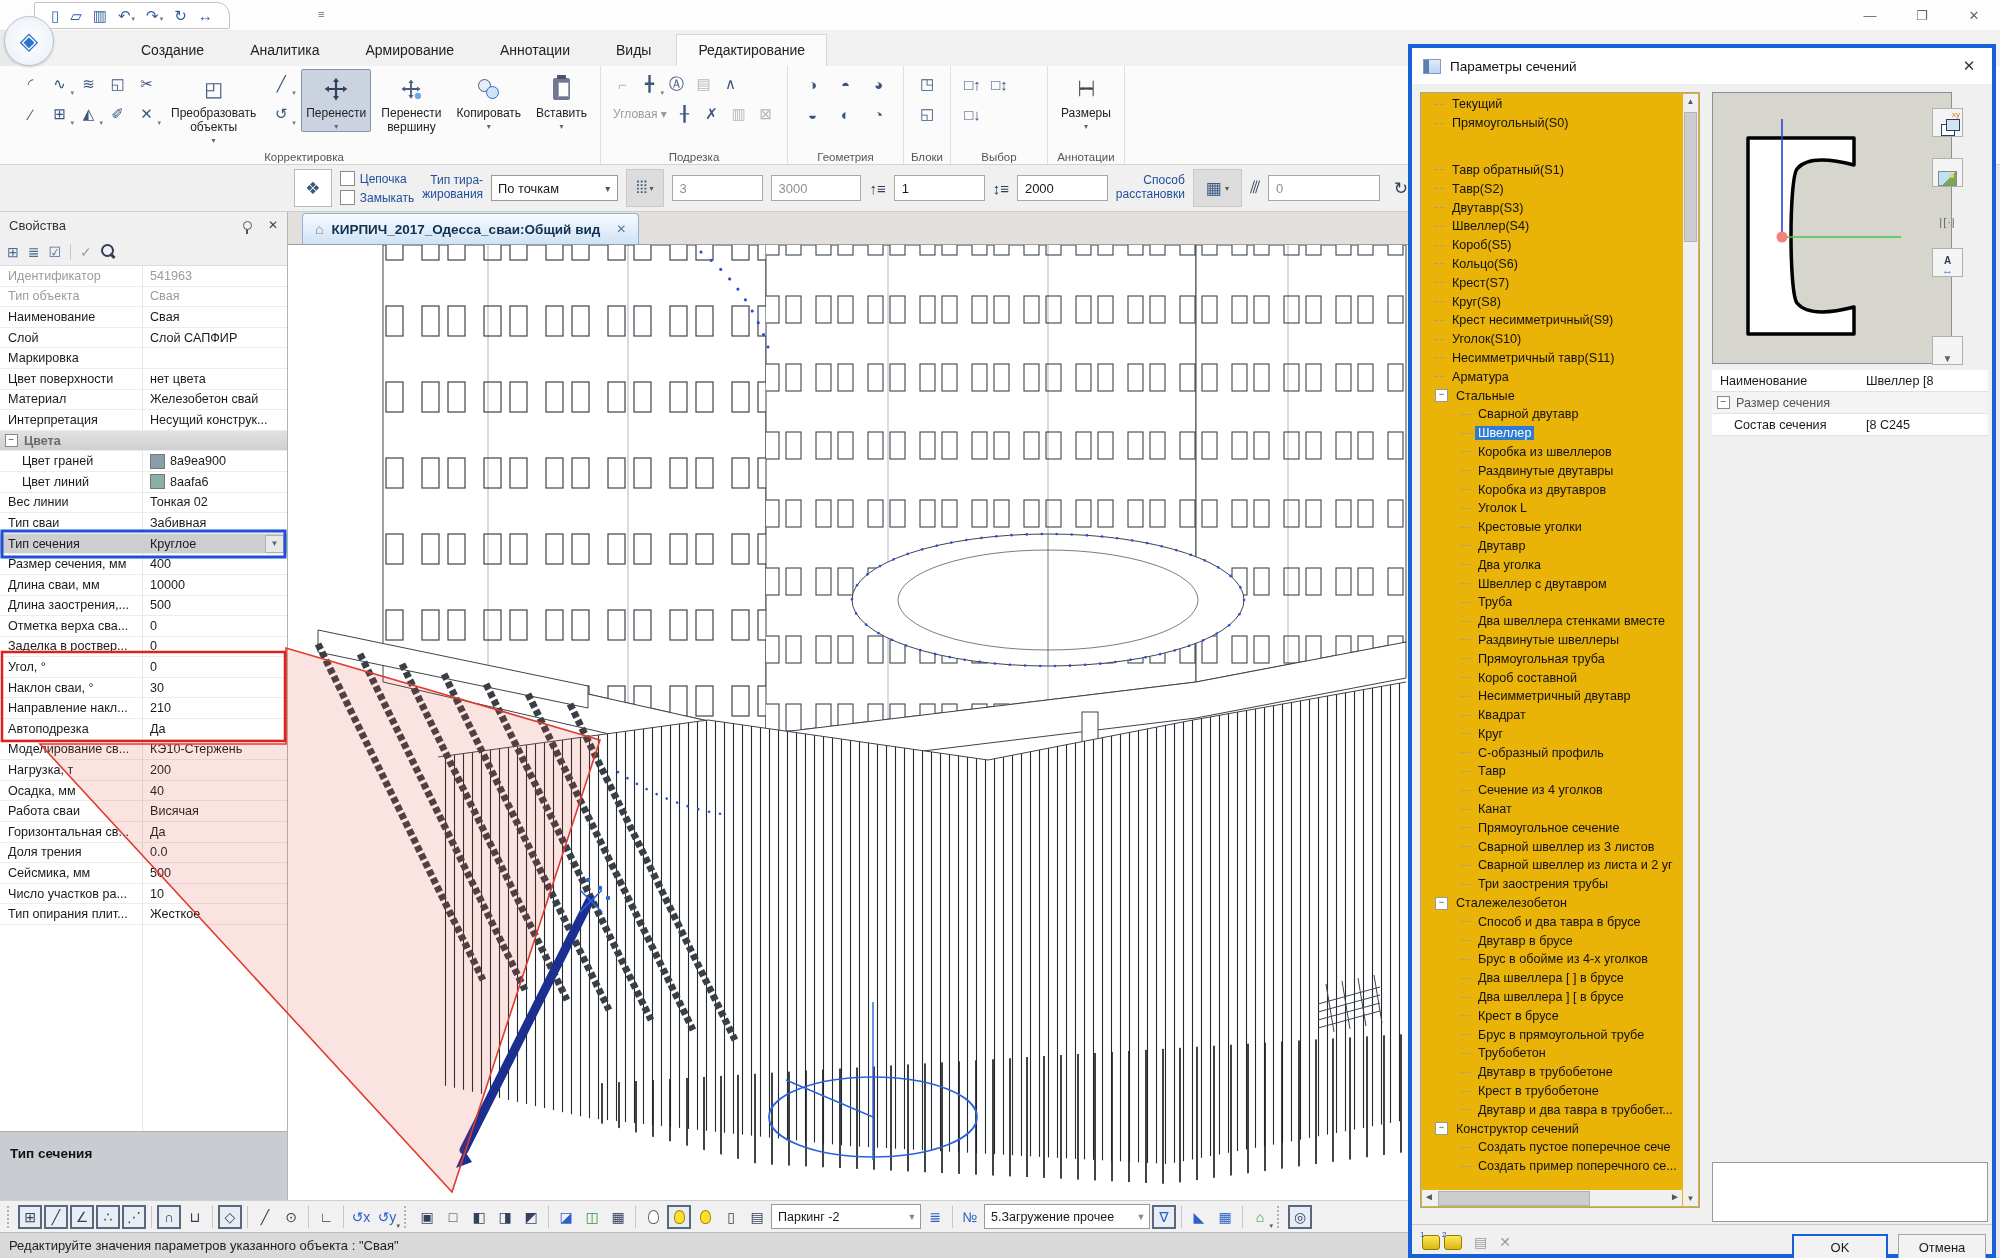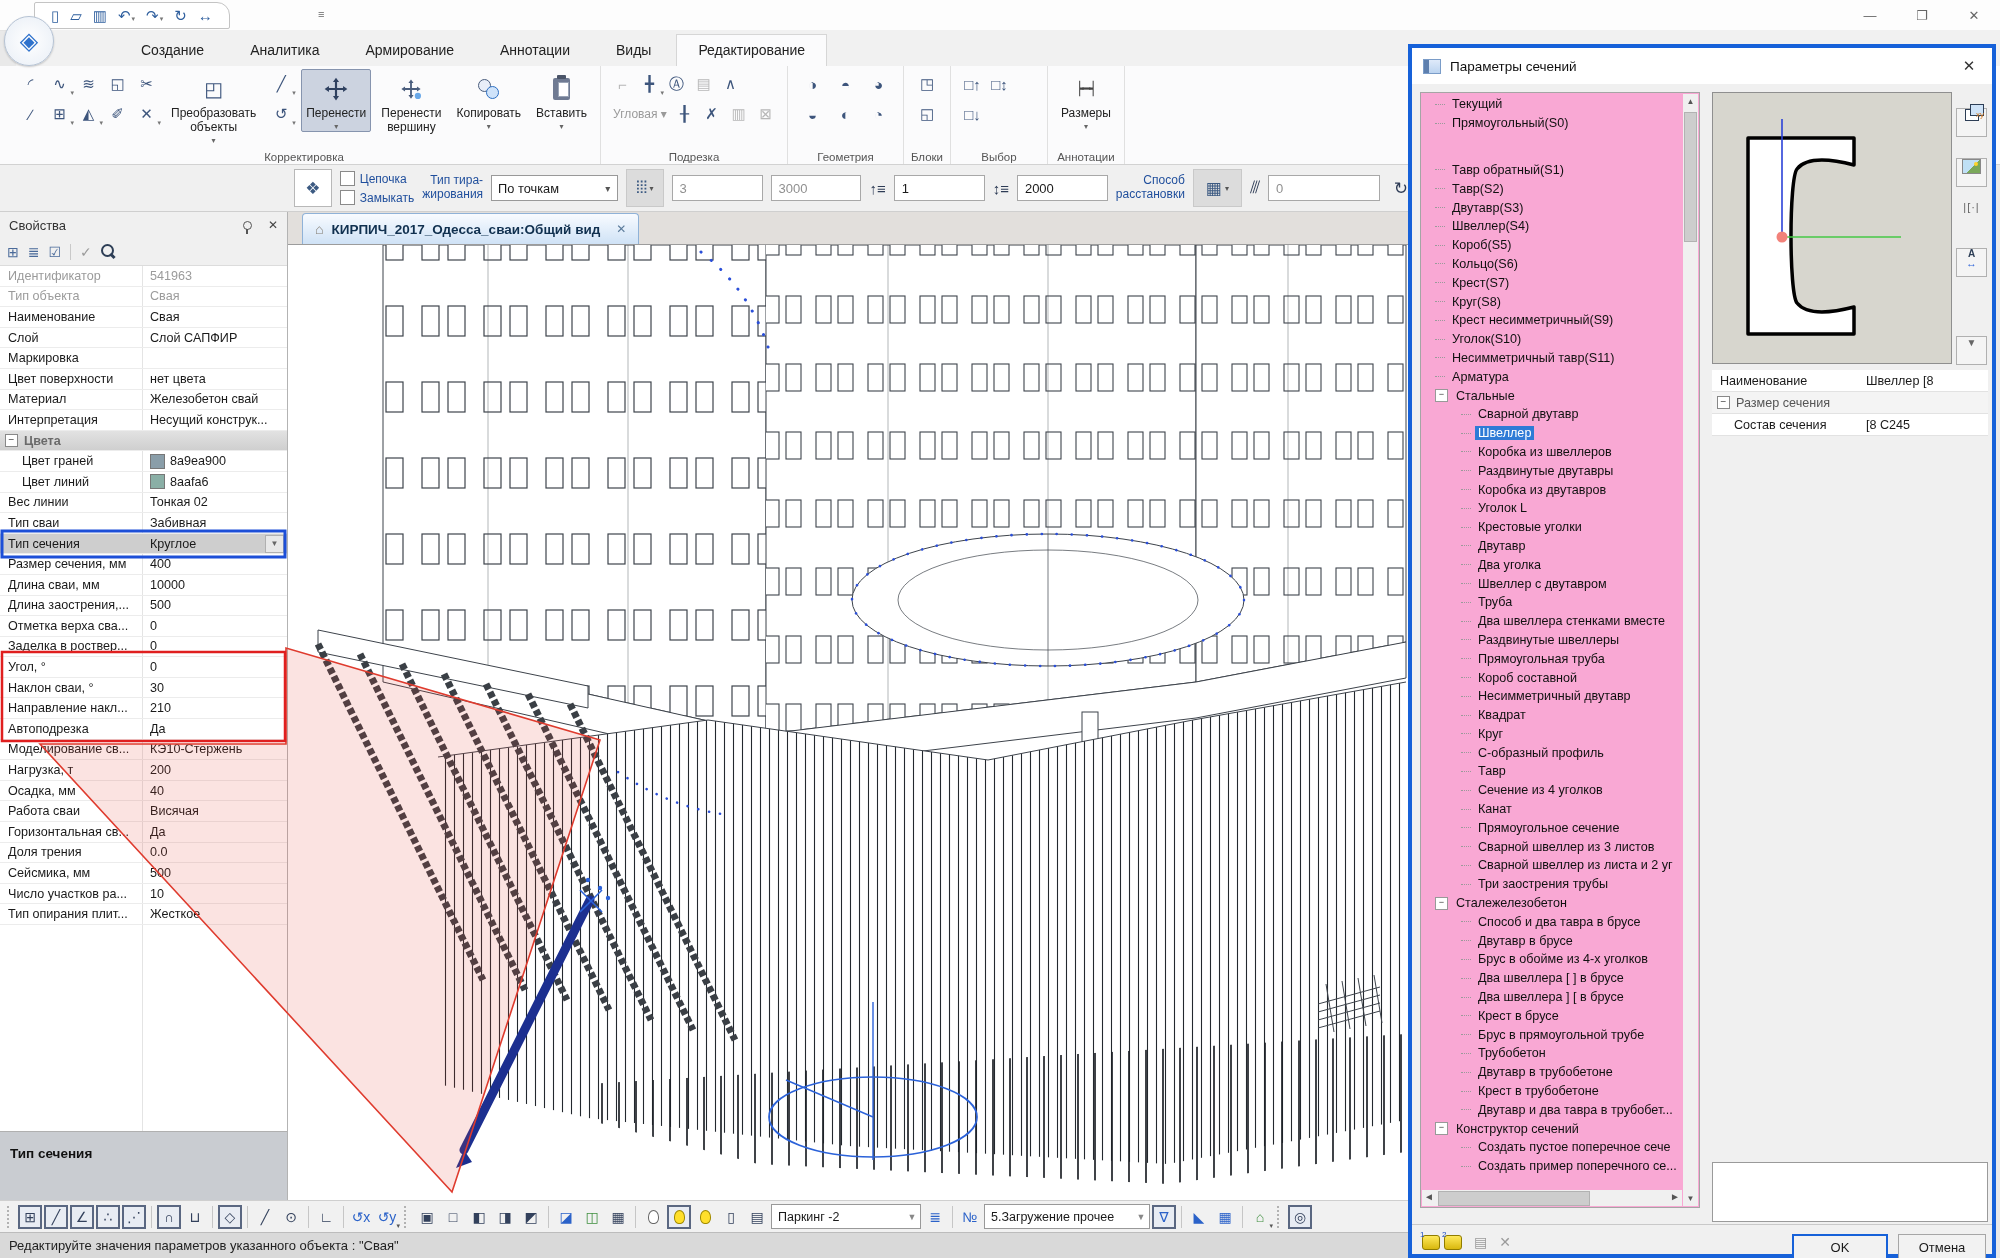--- a/index.html
+++ b/index.html
@@ -110,38 +110,38 @@
              display:flex;align-items:center;padding-left:9px;font-size:13px;color:#222;z-index:20;box-sizing:border-box}
   
   #overlay{position:absolute;left:0;top:0;z-index:45;pointer-events:none}
   
   #dialog{position:absolute;left:1408px;top:44px;width:588px;height:1214px;background:#f0f0f0;border:4px solid #1661d9;z-index:60;box-sizing:border-box}
   .dtitle{height:36px;background:#fff;display:flex;align-items:center;padding:0 11px;gap:9px}
   .dticon{width:16px;height:13px;border:1px solid #7a9cc8;background:linear-gradient(#dfeafa,#bcd4f0);position:relative;flex:none}
   .dticon::before{content:"";position:absolute;left:0;top:0;bottom:0;width:5px;background:#5d7fae}
   .dtitle span.t{font-size:13.5px;color:#111}
   .dclose{margin-left:auto;font-size:15px;color:#333;width:24px;text-align:center}
-  #tree-box{position:absolute;left:8px;top:44px;width:280px;height:1116px;background:#f9a8d4;border:1px solid #a5a5a5;box-sizing:border-box}
+  #tree-box{position:absolute;left:8px;top:44px;width:280px;height:1116px;background:#eab308;border:1px solid #a5a5a5;box-sizing:border-box}
   #tree{position:absolute;left:2px;top:2px;right:17px;bottom:18px;overflow:hidden}
   .titem{display:flex;align-items:center;height:18.8px;font-size:12.6px;white-space:nowrap;color:#111;box-sizing:border-box}
   .texp{width:11px;height:11px;border:1px solid #999;background:#fff;font-size:9px;line-height:9px;text-align:center;color:#333;margin-right:5px;flex:none}
   .tdash{width:10px;border-top:1px dotted #9a9a9a;margin-right:4px;flex:none}
   .tlabel{padding:0 3px}
   .tlabel.sel{background:#2e7bd6;color:#fff}
   .tbold .tlabel{font-weight:bold}
   .vscroll{position:absolute;right:1px;top:1px;bottom:1px;width:15px;background:#f0f0f0}
   .vscroll .up{position:absolute;top:0;left:0;right:0;height:15px;font-size:8px;color:#555;text-align:center;line-height:15px}
   .vscroll .dn{position:absolute;bottom:0;left:0;right:0;height:15px;font-size:8px;color:#555;text-align:center;line-height:15px}
   .vscroll .thumb{position:absolute;left:1px;right:1px;top:18px;height:128px;background:#cdcdcd;border:1px solid #b2b2b2}
   .hscroll{position:absolute;left:1px;right:17px;bottom:1px;height:16px;background:#f0f0f0}
   .hscroll .lt{position:absolute;left:2px;top:1px;font-size:10px;color:#555}
   .hscroll .rt{position:absolute;right:2px;top:1px;font-size:10px;color:#555}
   .hscroll .thumb{position:absolute;left:16px;top:1px;height:13px;width:150px;background:#cdcdcd;border:1px solid #b2b2b2}
   #preview{position:absolute;left:300px;top:44px;width:240px;height:272px;background:#d7d6ce;border:1px solid #8f8f8f;box-sizing:border-box}
-  .sbtn{position:absolute;left:544px;width:31px;height:29px;background:#f4f4f4;border:1px solid #b0b0b0;display:flex;align-items:flex-start;justify-content:center;color:#2d3e56;box-sizing:border-box}
+  .sbtn{position:absolute;left:520px;width:31px;height:29px;background:#f4f4f4;border:1px solid #b0b0b0;display:flex;align-items:flex-end;justify-content:center;color:#2d3e56;box-sizing:border-box}
   .sbtn.flat{background:none;border-color:transparent;color:#666}
   .mini-sq{position:relative;width:12px;height:10px;border:1.2px solid #2d3e56;background:#fff}
   .mini-sq::after{content:"";position:absolute;left:4px;top:-6px;width:12px;height:10px;border:1.2px solid #2d3e56;background:#cfe3f7}
   .supxy{position:absolute;right:2px;top:1px;font-size:8px;color:#d07820}
   .img-ic{width:17px;height:13px;border:1px solid #888;background:linear-gradient(135deg,#bfe0f5 55%,#7aa85a 55%);position:relative}
   .img-ic::after{content:"";position:absolute;right:2px;top:2px;width:4px;height:4px;border-radius:50%;background:#ffd42a}
   .acol{display:flex;flex-direction:column;align-items:center;line-height:1}
   .acol .a{font-size:10px;font-weight:bold;color:#2d3e56}
   .acol .ar{font-size:11px;color:#2b62d9;margin-top:-1px}
   #dprops{position:absolute;left:300px;top:322px;width:276px;font-size:12.6px}

